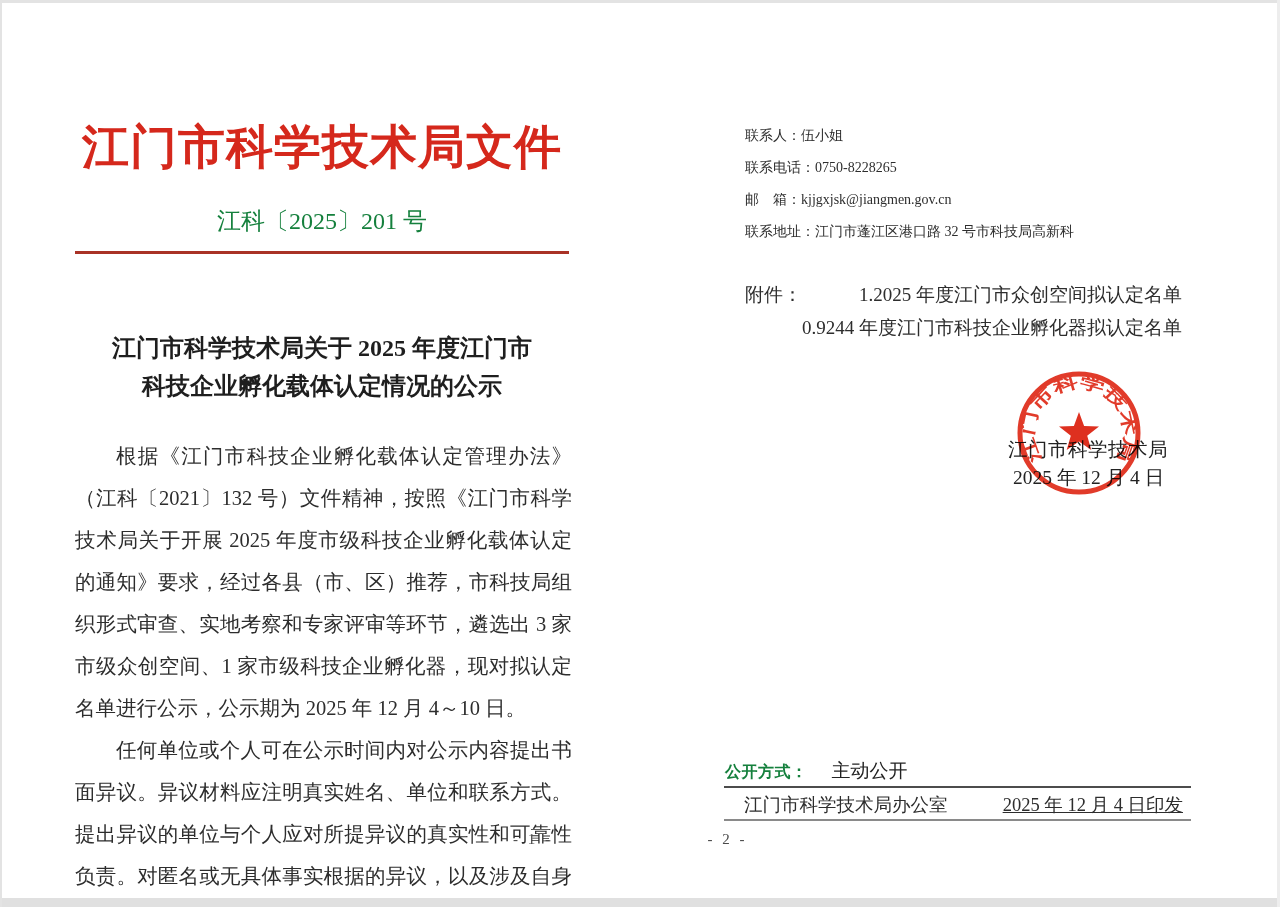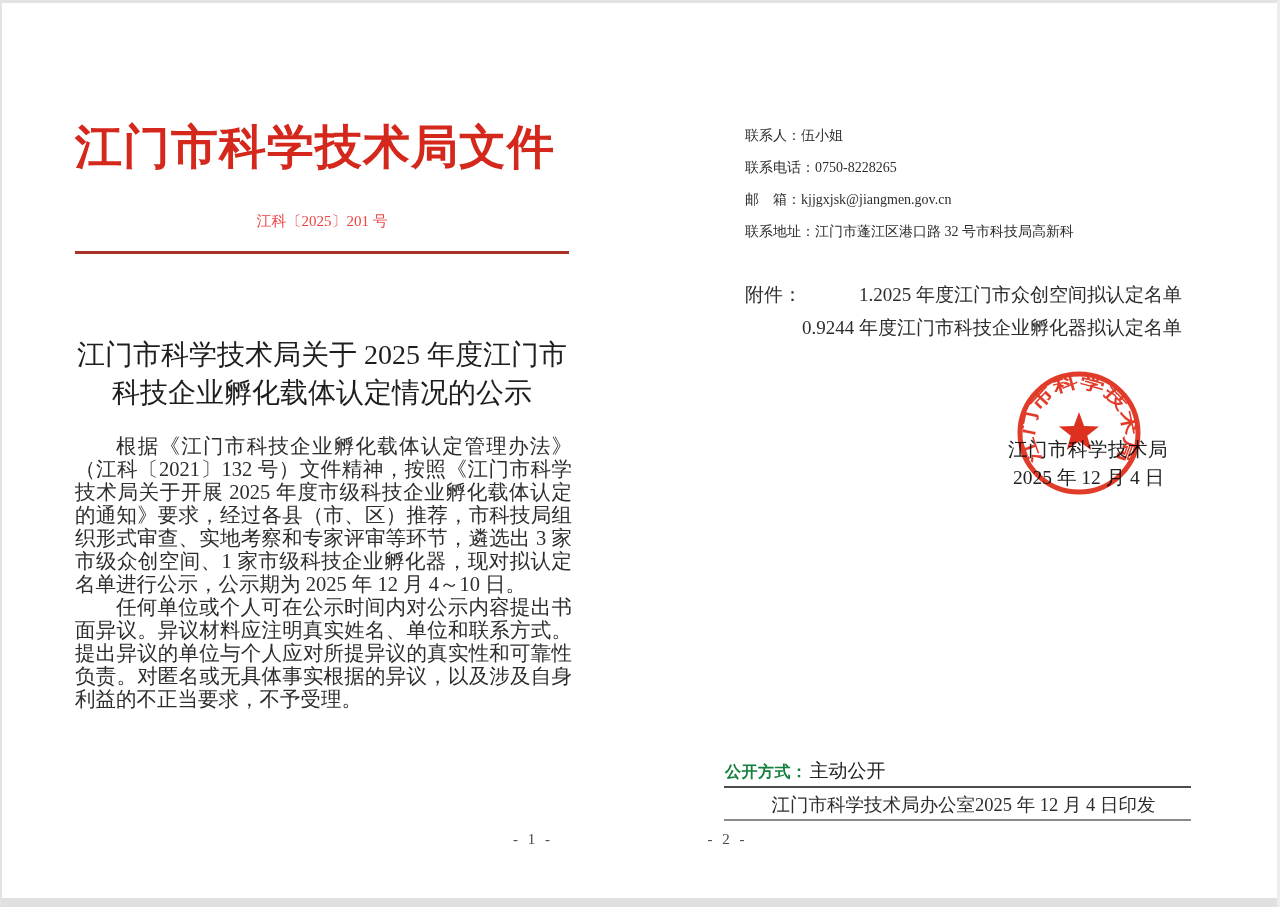--- a/index.html
+++ b/index.html
@@ -6,29 +6,29 @@
   #stage{position:relative;width:1280px;height:907px;background:#ffffff;overflow:hidden;
          font-family:"Liberation Serif","DejaVu Serif",serif;}
   
   .edge{position:absolute;background:#e3e3e3;}
   .edge-top{left:0;top:0;width:1280px;height:3px;}
   .edge-bottom{left:0;top:898px;width:1280px;height:9px;background:#e0e0e0;}
   .edge-left{left:0;top:0;width:2px;height:907px;}
   .edge-right{left:1277px;top:0;width:3px;height:907px;background:#ededed;}
 
   
-  .red-header{position:absolute;left:75px;top:116px;width:494px;
+  .red-header{position:absolute;left:75px;top:116px;width:494px;text-align:center;
     font-size:47px;font-weight:bold;line-height:62px;color:#d5281c;letter-spacing:1px;}
   .doc-number{position:absolute;left:75px;top:206px;width:494px;text-align:center;
-    font-size:15px;line-height:30px;color:#ef4444;}
+    font-size:24px;line-height:30px;color:#15803d;}
   .red-rule{position:absolute;left:75px;top:251px;width:494px;height:3px;background:#a93226;}
-  .doc-title{position:absolute;left:63px;top:336px;width:518px;text-align:center;
-    font-size:28px;font-weight:normal;line-height:38px;color:#1e1e1e;}
+  .doc-title{position:absolute;left:63px;top:329px;width:518px;text-align:center;
+    font-size:24px;font-weight:bold;line-height:38px;color:#1e1e1e;}
   .body-text{position:absolute;left:75px;top:435px;width:497px;color:#2d2d2d;}
-  .body-text p{margin:0;font-size:20.5px;line-height:23px;text-align:justify;text-indent:2em;}
+  .body-text p{margin:0;font-size:20.5px;line-height:42px;text-align:justify;text-indent:2em;}
   .pageno{position:absolute;font-size:15px;color:#4a4a4a;letter-spacing:3px;
     font-family:"Liberation Serif","DejaVu Serif",serif;}
   .pageno-1{left:493px;top:831px;width:80px;text-align:center;}
   .pageno-2{left:690px;top:831px;width:75px;text-align:center;}
 
   
   .contact{position:absolute;left:745px;top:120px;width:450px;color:#2d2d2d;}
   .contact .row{font-size:14px;line-height:32px;white-space:nowrap;}
   .attachments{position:absolute;left:745px;top:278px;width:450px;display:flex;color:#2d2d2d;text-align:right;}
   .attachments .att-label{font-size:19px;line-height:33px;flex:0 0 auto;}
@@ -38,26 +38,26 @@
     color:#222;letter-spacing:0.5px;z-index:1;white-space:nowrap;}
   .signature-date{position:absolute;left:1013px;top:466px;font-size:19.5px;line-height:24px;
     color:#222;z-index:1;white-space:nowrap;}
   .seal{position:absolute;left:1012px;top:366px;width:134px;height:134px;z-index:2;
     mix-blend-mode:multiply;opacity:.95;}
 
   .pub-line{position:absolute;left:725px;top:758px;width:467px;font-size:19px;line-height:26px;
     white-space:nowrap;color:#222;}
   .pub-line .pub-label{font-family:Liberation Mono, monospace;font-weight:bold;
     font-size:16px;letter-spacing:0.5px;color:#15803d;}
-  .pub-line .pub-value{margin-left:2px;}
+  .pub-line .pub-value{margin-left:24px;}
   .foot-rule-1{position:absolute;left:724px;top:786px;width:467px;height:2px;background:#4c4c4c;}
   .office-row{position:absolute;left:724px;top:791px;width:467px;display:flex;
-    justify-content:center;font-size:18.5px;line-height:28px;color:#2d2d2d;white-space:nowrap;}
+    justify-content:space-between;font-size:18.5px;line-height:28px;color:#2d2d2d;white-space:nowrap;}
   .office-row .office{padding-left:20px;}
-  .office-row .printdate{padding-right:8px;}
+  .office-row .printdate{padding-right:8px;text-decoration:underline;}
   .foot-rule-2{position:absolute;left:724px;top:819px;width:467px;height:2px;background:#8a8a8a;}
 </style>
 </head>
 <body>
 
 <div id="stage">
 
   <div class="edge edge-top"></div>
   <div class="edge edge-bottom"></div>
   <div class="edge edge-left"></div>

